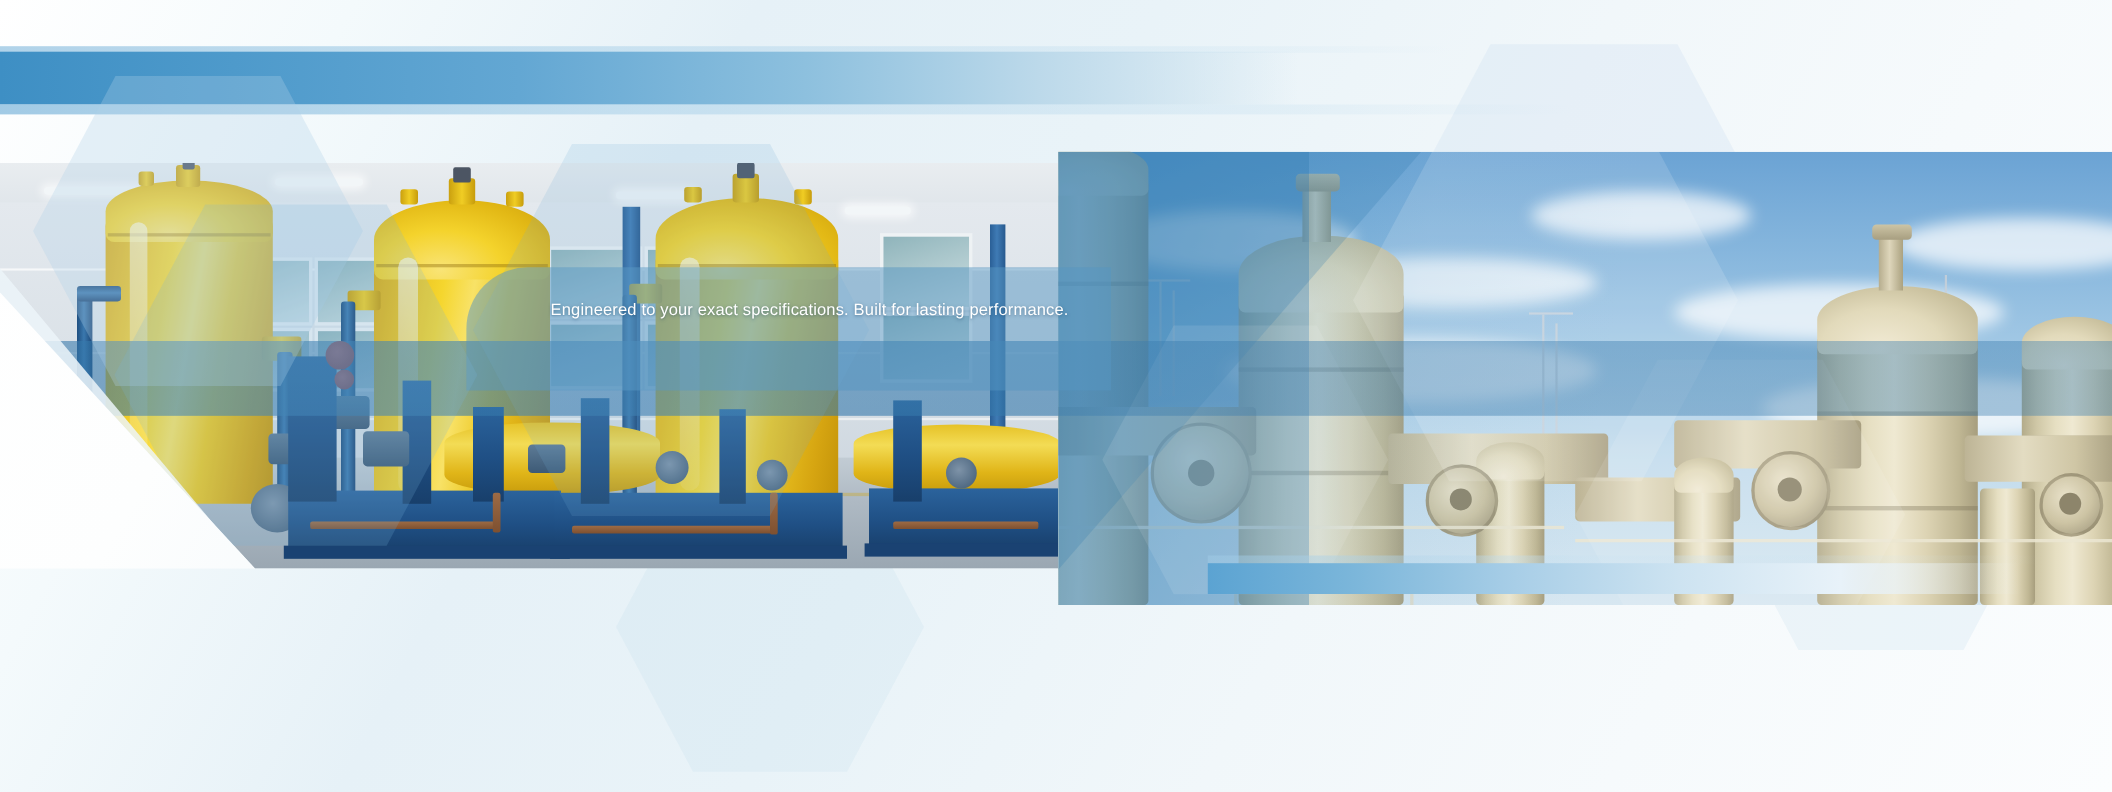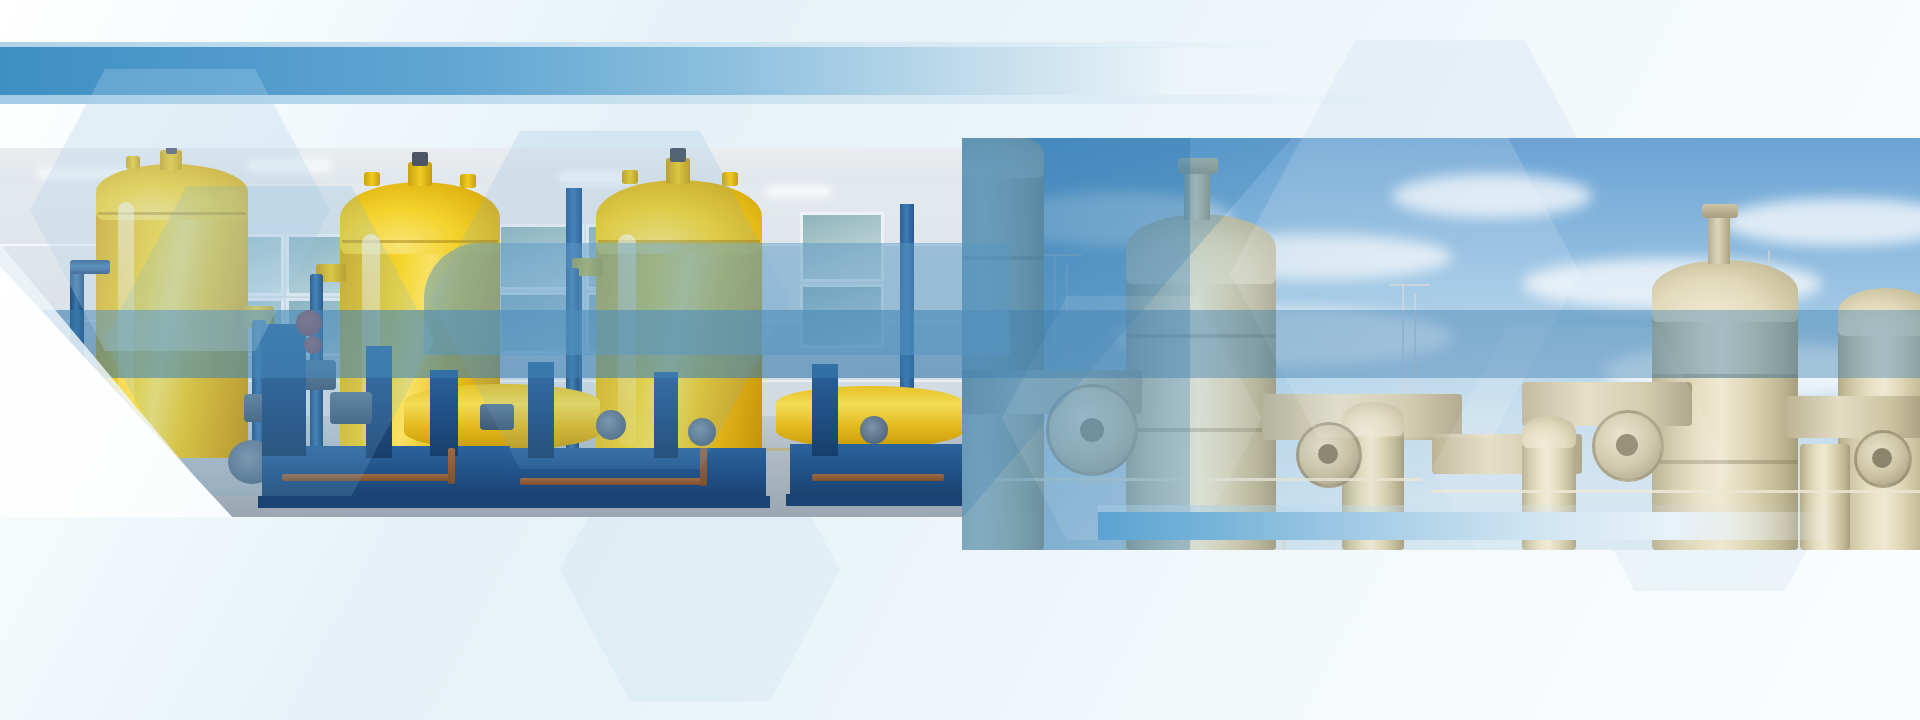--- a/index.html
+++ b/index.html
@@ -650,20 +650,21 @@
         <polygon points="25,3 75,3 100,50 75,97 25,97 0,50" fill="rgba(110,172,214,.17)"></polygon>
       </svg>
     </div>
   </div>
 
   <div class="text-panel-band-left"></div>
   <div class="text-panel-band"></div>
   <div class="text-panel"></div>
 
   <div class="copy">
+    <p class="subhead">Engineered to your exact specifications. Built for lasting performance.</p>
   </div>
 
   <div class="wedge-left-2"></div>
   <div class="wedge-left"></div>
 
   <div class="stripe-bottom-soft"></div>
   <div class="stripe-bottom"></div>
 
 </div>
 

